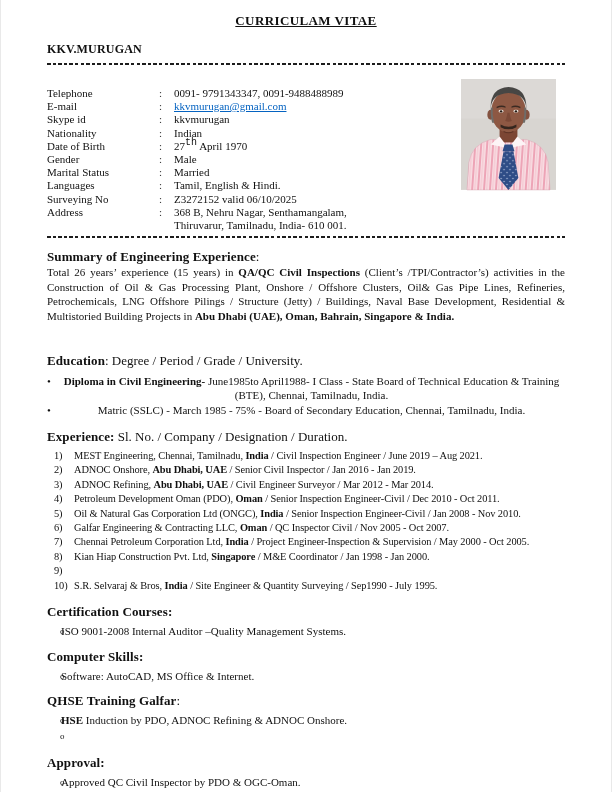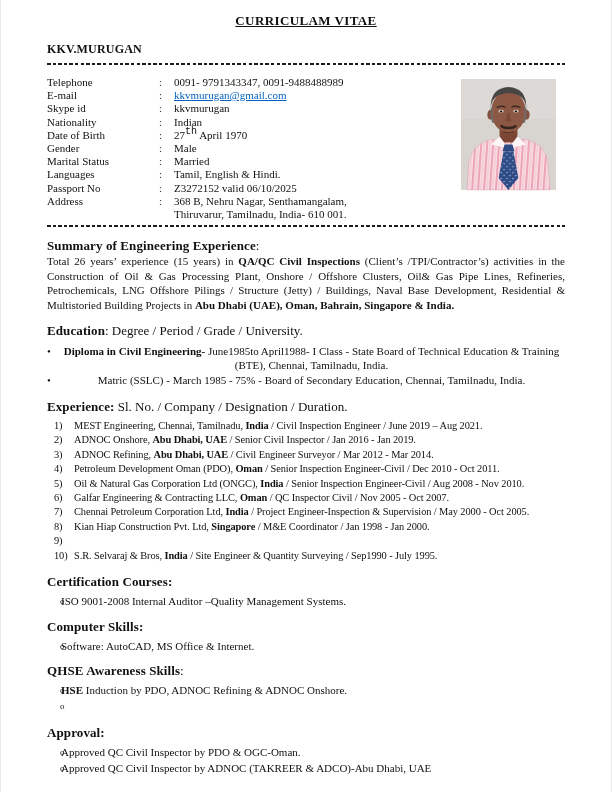--- a/index.html
+++ b/index.html
@@ -27,21 +27,21 @@
     font-weight:bold;
     letter-spacing:.2px;
   }
   .dashline{
     height:2px;
     background:repeating-linear-gradient(90deg,#1c1c1c 0 3.5px,transparent 3.5px 5.6px);
   }
   .dash1{margin-top:6px;}
   .dash2{margin-top:4px;}
   
-  .contact{margin-top:11px;font-size:11px;line-height:13.2px;}
+  .contact{margin-top:22px;font-size:11px;line-height:13.2px;}
   .crow{display:flex;}
   .clabel{width:112px;flex:0 0 auto;}
   .ccolon{width:15px;flex:0 0 auto;color:#333;}
   .cvalue{white-space:nowrap;}
   a.email{color:#0563C1;text-decoration:underline;cursor:pointer;}
   sup{font-size:10px;vertical-align:super;line-height:0;font-family:Liberation Mono, monospace;}
   
   .photo{
     position:absolute;
     top:78px;left:460px;
@@ -50,21 +50,21 @@
   }
   
   .sechead{font-size:13px;margin:0;}
   .sechead b{letter-spacing:.1px;}
   .summary-head{margin-top:11px;}
   .para{
     font-size:11px;
     line-height:14.6px;
     text-align:justify;
   }
-  .edu-head{margin-top:10px;}
+  .edu-head{margin-top:29px;}
   .bullets{margin-top:5px;font-size:11px;line-height:14.8px;}
   .bitem{display:flex;}
   .bmark{width:11px;flex:0 0 auto;text-align:left;}
   .btext{flex:1 1 auto;text-align:center;}
   .exp-head{margin-top:11px;}
   .xlist{margin-top:4px;font-size:10.4px;line-height:14.4px;letter-spacing:-.1px;}
   .xitem{display:flex;}
   .xnum{width:27px;flex:0 0 auto;padding-left:7px;box-sizing:border-box;}
   .xtext{white-space:nowrap;}
   .sub{margin-top:4px;font-size:11px;line-height:15.5px;}
@@ -120,21 +120,21 @@
         <span class="clabel">Marital Status</span>
           <span class="ccolon">:</span>
           <span class="cvalue">Married</span>
       </div>
       <div class="crow">
         <span class="clabel">Languages</span>
           <span class="ccolon">:</span>
           <span class="cvalue">Tamil, English &amp; Hindi.</span>
       </div>
       <div class="crow">
-        <span class="clabel">Passport No</span>
+        <span class="clabel">Surveying No</span>
           <span class="ccolon">:</span>
           <span class="cvalue">Z3272152 valid 06/10/2025</span>
       </div>
       <div class="crow">
         <span class="clabel">Address</span>
           <span class="ccolon">:</span>
           <span class="cvalue"><span>368 B, Nehru Nagar, Senthamangalam,</span><br><span>Thiruvarur, Tamilnadu, India- 610 001.</span></span>
       </div>
     </div>
 
@@ -168,21 +168,21 @@
       <div class="xitem">
           <span class="xnum">3)</span>
           <span class="xtext"><span>ADNOC Refining, </span><b>Abu Dhabi, UAE</b><span> / Civil Engineer Surveyor / Mar 2012 - Mar 2014.</span></span>
         </div>
       <div class="xitem">
           <span class="xnum">4)</span>
           <span class="xtext"><span>Petroleum Development Oman (PDO), </span><b>Oman</b><span> / Senior Inspection Engineer-Civil / Dec 2010 - Oct 2011.</span></span>
         </div>
       <div class="xitem">
           <span class="xnum">5)</span>
-          <span class="xtext"><span>Oil &amp; Natural Gas Corporation Ltd (ONGC), </span><b>India</b><span> / Senior Inspection Engineer-Civil / Aug 2008 - Nov 2010.</span></span>
+          <span class="xtext"><span>Oil &amp; Natural Gas Corporation Ltd (ONGC), </span><b>India</b><span> / Senior Inspection Engineer-Civil / Jan 2008 - Nov 2010.</span></span>
         </div>
       <div class="xitem">
           <span class="xnum">6)</span>
           <span class="xtext"><span>Galfar Engineering &amp; Contracting LLC, </span><b>Oman</b><span> / QC Inspector Civil / Nov 2005 - Oct 2007.</span></span>
         </div>
       <div class="xitem">
           <span class="xnum">7)</span>
           <span class="xtext"><span>Chennai Petroleum Corporation Ltd, </span><b>India</b><span> / Project Engineer-Inspection &amp; Supervision / May 2000 - Oct 2005.</span></span>
         </div>
       <div class="xitem">
@@ -207,21 +207,21 @@
     </div>
 
     <div class="sechead mt2"><b>Computer Skills:</b></div>
     <div class="sub">
       <div class="sitem">
           <span class="smark">o</span>
           <span>Software: AutoCAD, MS Office &amp; Internet.</span>
         </div>
     </div>
 
-    <div class="sechead mt2"><b>QHSE Awareness Skills</b><span>:</span></div>
+    <div class="sechead mt2"><b>QHSE Training Galfar</b><span>:</span></div>
     <div class="sub">
       <div class="sitem">
           <span class="smark">o</span>
           <span><b>HSE</b><span> Induction by PDO, ADNOC Refining &amp; ADNOC Onshore.</span></span>
         </div>
       <div class="sitem">
           <span class="smark">o</span>
         </div>
     </div>
 

